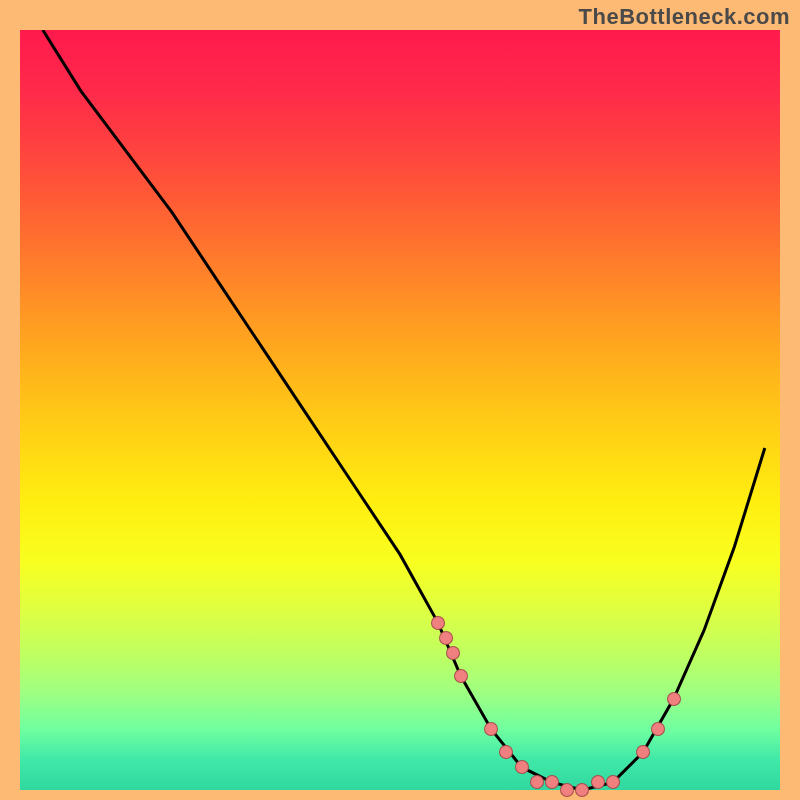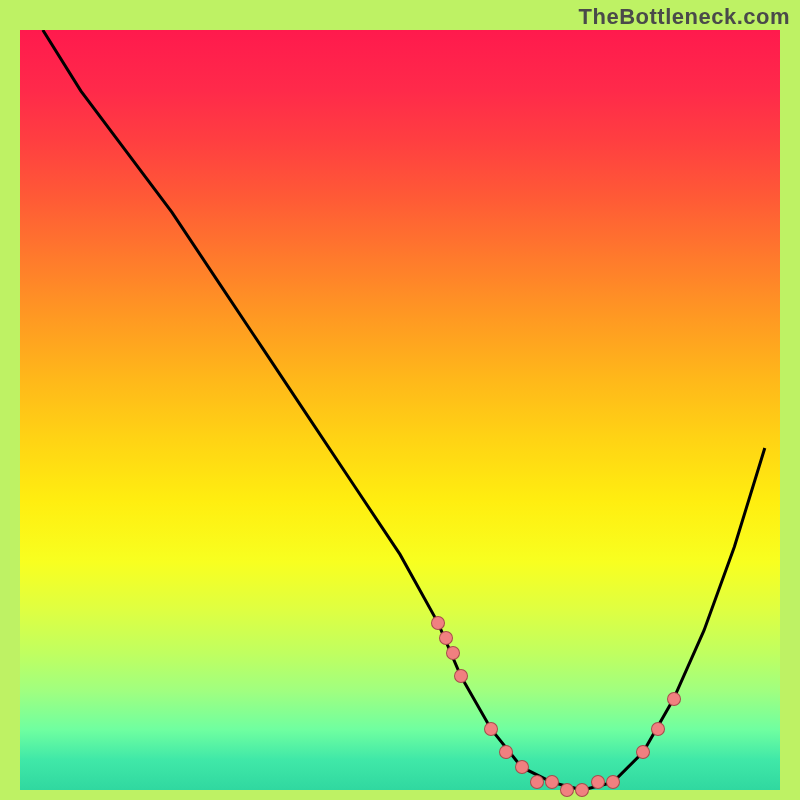--- a/index.html
+++ b/index.html
@@ -1,17 +1,17 @@
 <!DOCTYPE html>
 <html><head>
 <meta charset="utf-8">
 <style>
   * { margin: 0; padding: 0; box-sizing: border-box; }
   html, body { width: 800px; height: 800px; background: #000; overflow: hidden; }
-  .container { position: relative; width: 800px; height: 800px; background: #bef264; }
+  .container { position: relative; width: 800px; height: 800px; background: #fdba74; }
   .watermark {
     position: absolute;
     top: 4px;
     right: 10px;
     color: #4a4a4a;
     font-family: Arial, Helvetica, sans-serif;
     font-size: 22px;
     font-weight: bold;
     letter-spacing: 0.5px;
     z-index: 10;

